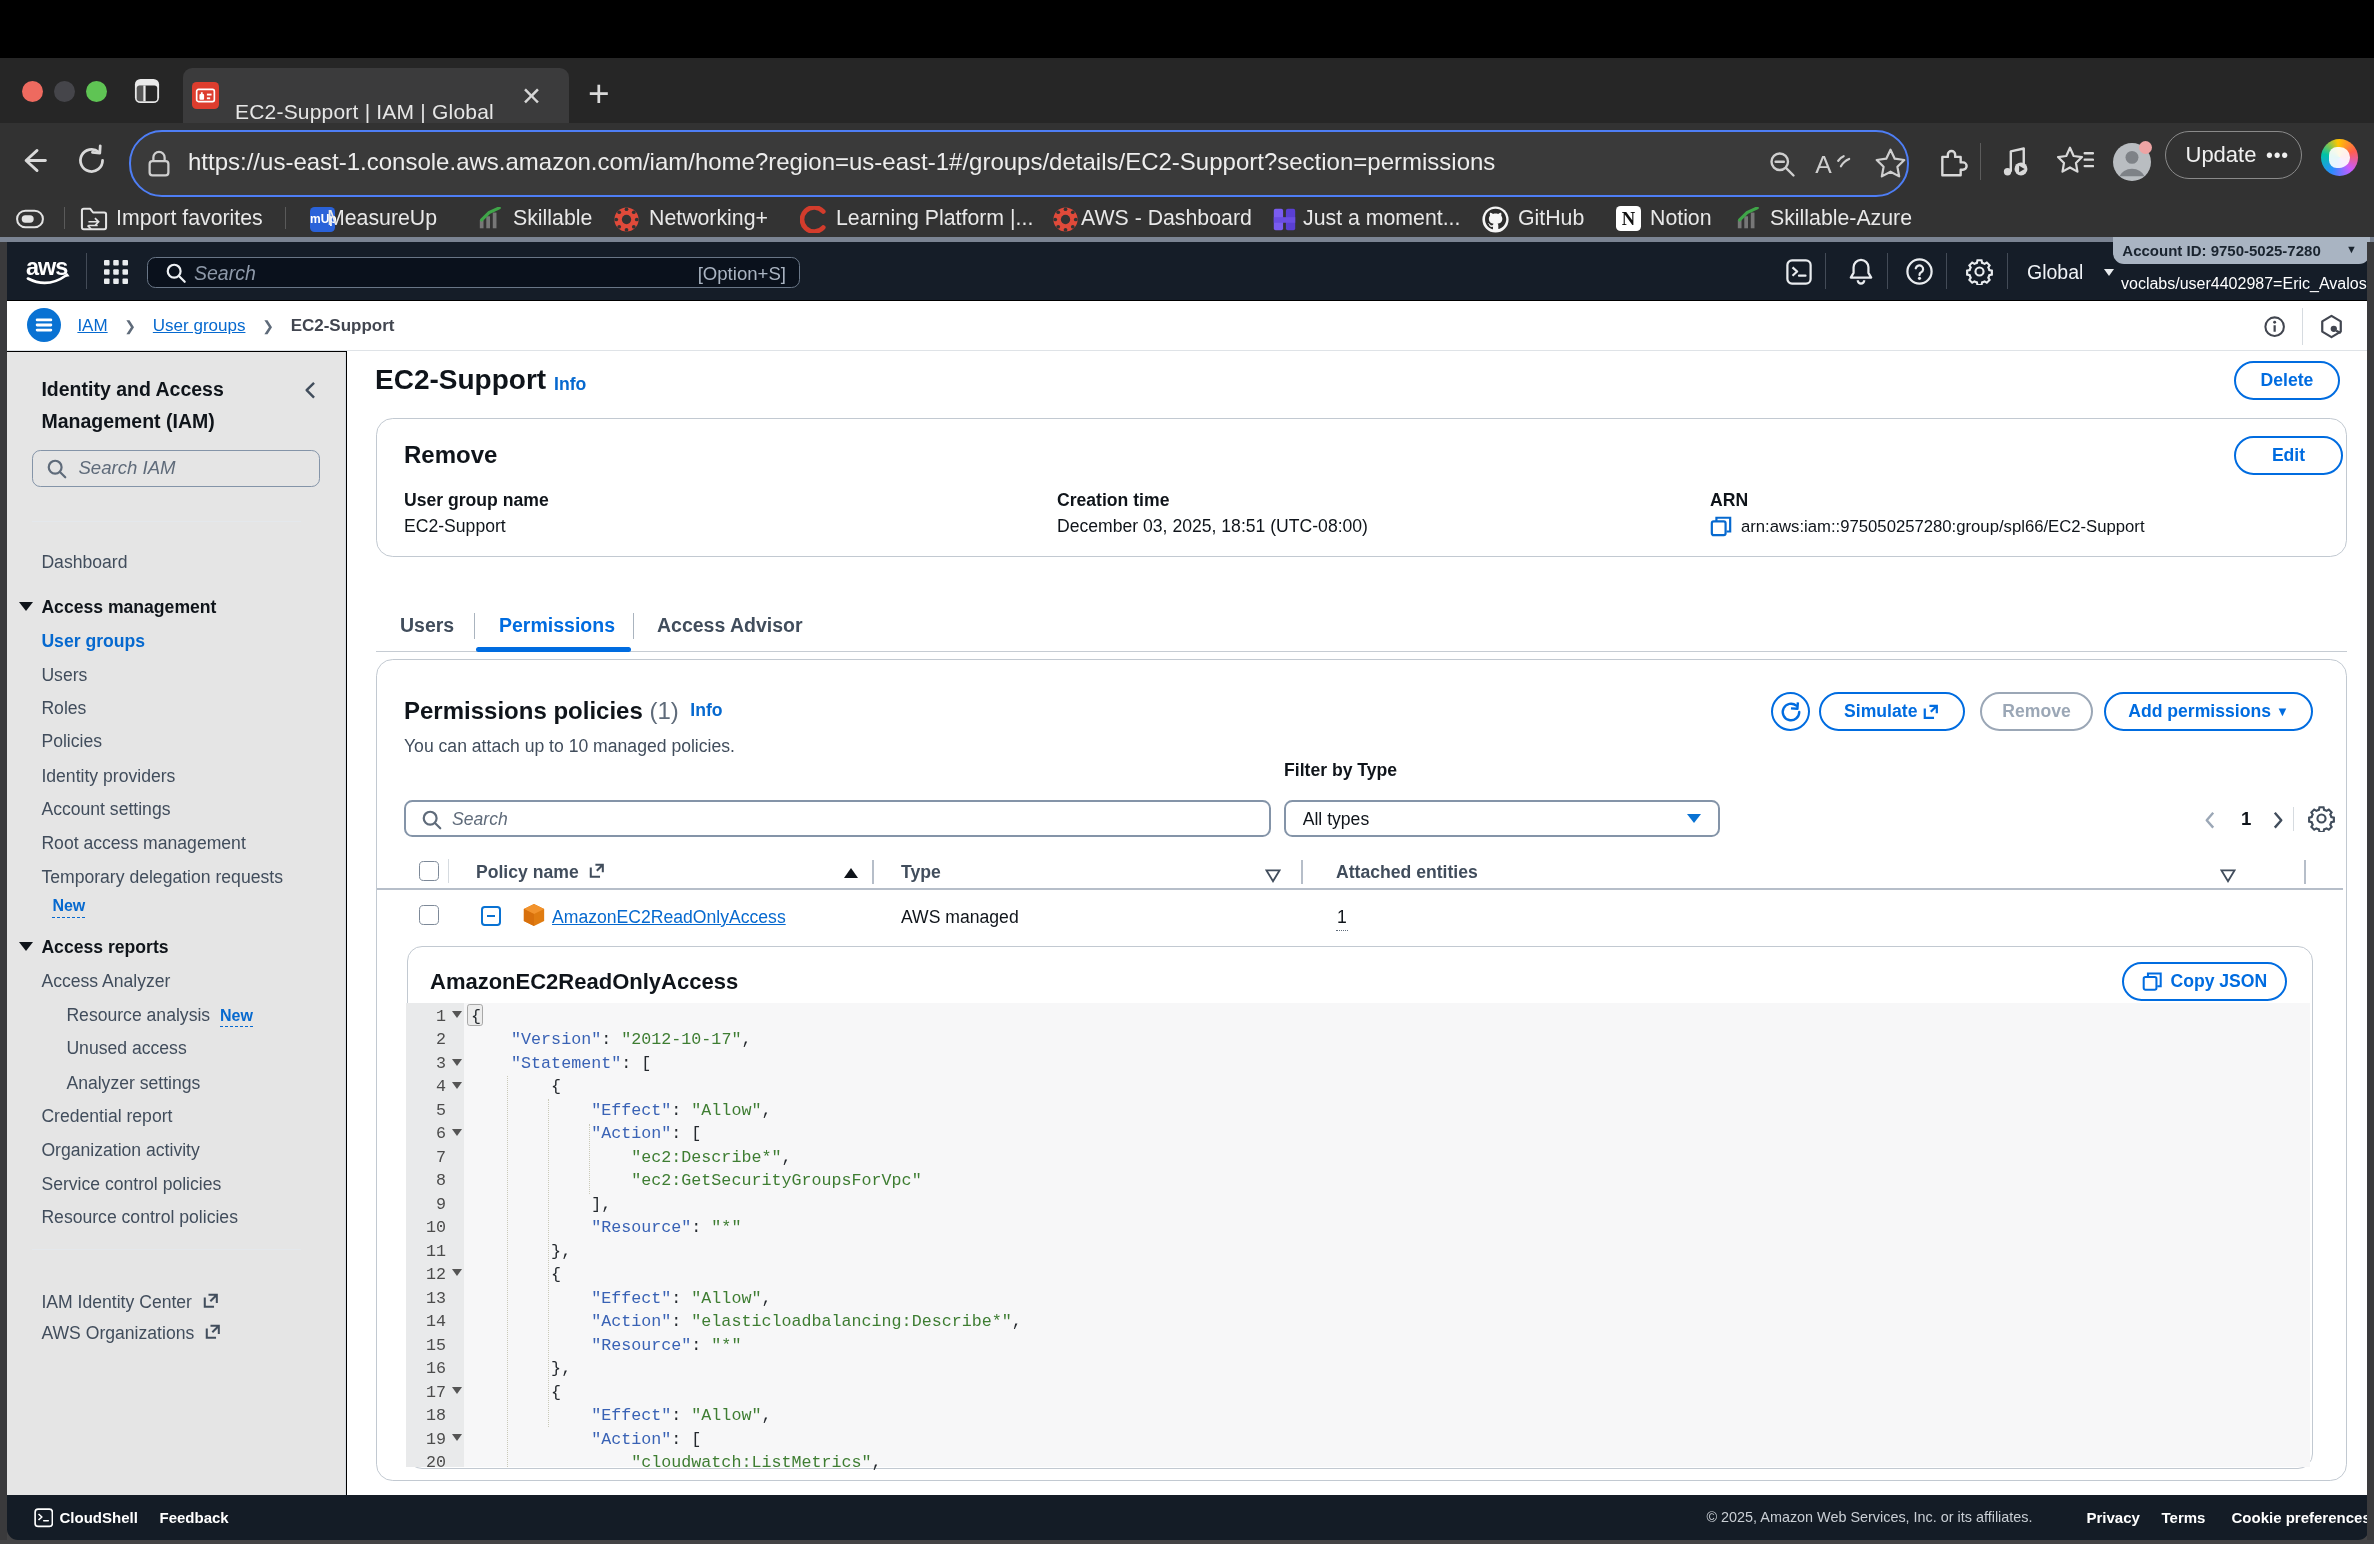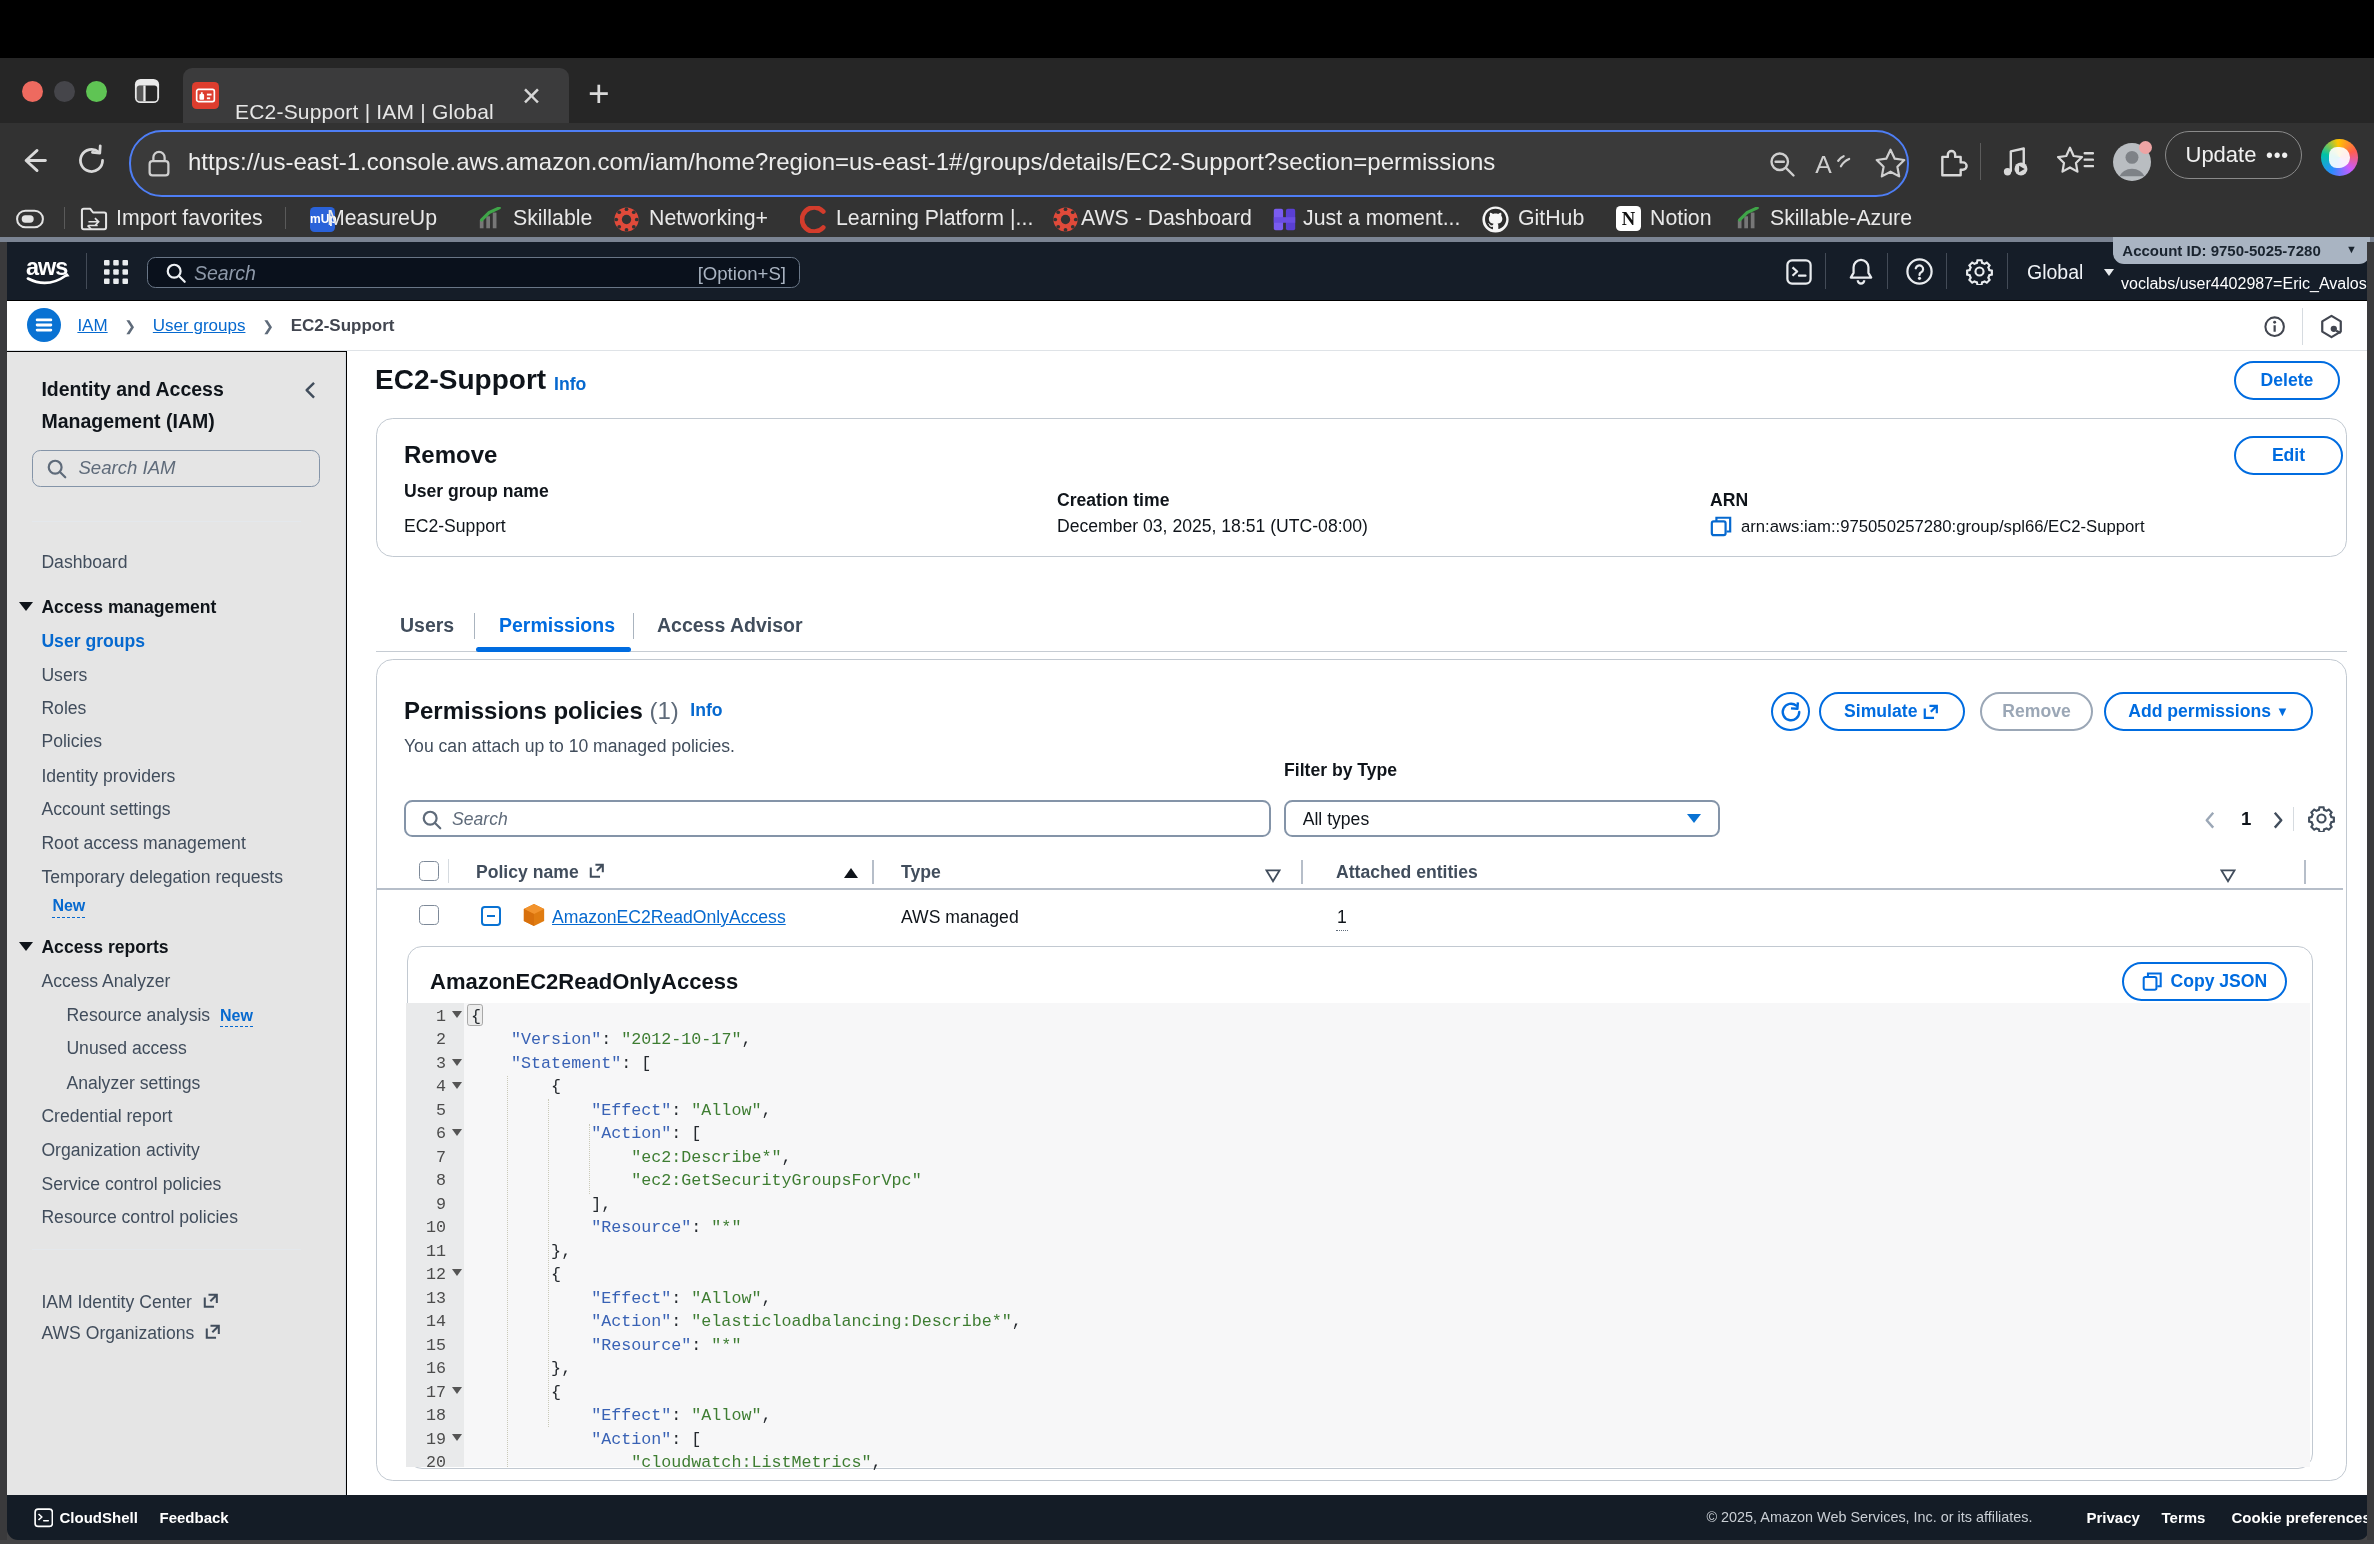--- a/index.html
+++ b/index.html
@@ -375,21 +375,21 @@
         </svg></div>
 </div>
 <div id="main" class="abs"></div>
 <h1 class="abs" style="left:375px; top:364px;">EC2-Support</h1>
 <div class="abs infolink" style="left:554px; top:374px;">Info</div>
 <div class="btn" style="left:2234px; top:361px; width:106px;">Delete</div>
 
 <div class="card" style="left:376px; top:418px; width:1971px; height:139px;">
   <div class="abs" style="left:27px; top:22px; font-size:24px; font-weight:bold; color:#0f141a;">Remove</div>
   <div class="btn" style="left:1857px; top:16.7px; width:109px;">Edit</div>
-  <div class="abs lbl" style="left:27px; top:62px;">User group name</div>
+  <div class="abs lbl" style="left:27px; top:71px;">User group name</div>
   <div class="abs val" style="left:27px; top:97px;">EC2-Support</div>
   <div class="abs lbl" style="left:680px; top:71px;">Creation time</div>
   <div class="abs val" style="left:680px; top:97px;">December 03, 2025, 18:51 (UTC-08:00)</div>
   <div class="abs lbl" style="left:1333px; top:71px;">ARN</div>
   <svg class="abs" style="left:1333px; top:96px;" width="22" height="22" viewBox="0 0 24 24">
         <rect x="2" y="7" width="15" height="15" rx="2" fill="none" stroke="#0669cf" stroke-width="2.4"></rect>
         <path d="M7 7 V3 h15 v15 h-4" fill="none" stroke="#0669cf" stroke-width="2.4"></path>
       </svg>
   <div class="abs val" style="left:1364px; top:98px; font-size:16.7px;">arn:aws:iam::975050257280:group/spl66/EC2-Support</div>
 </div>

